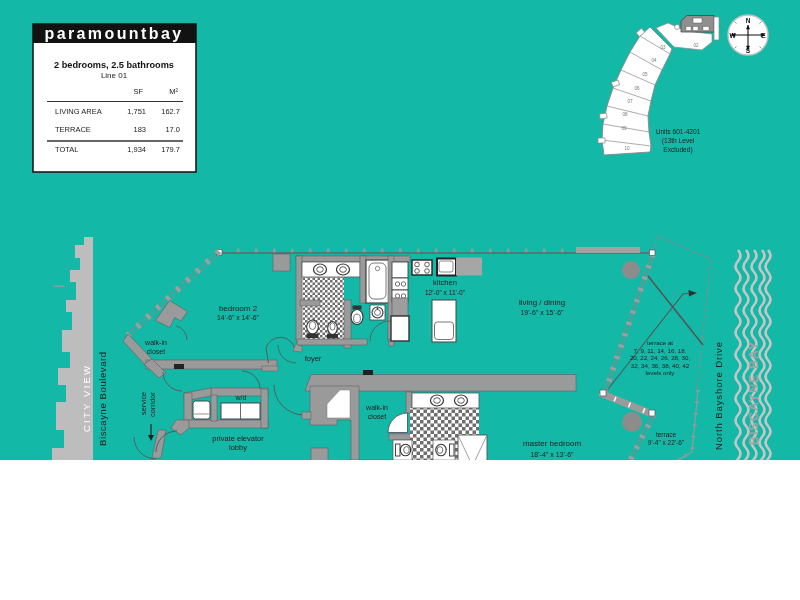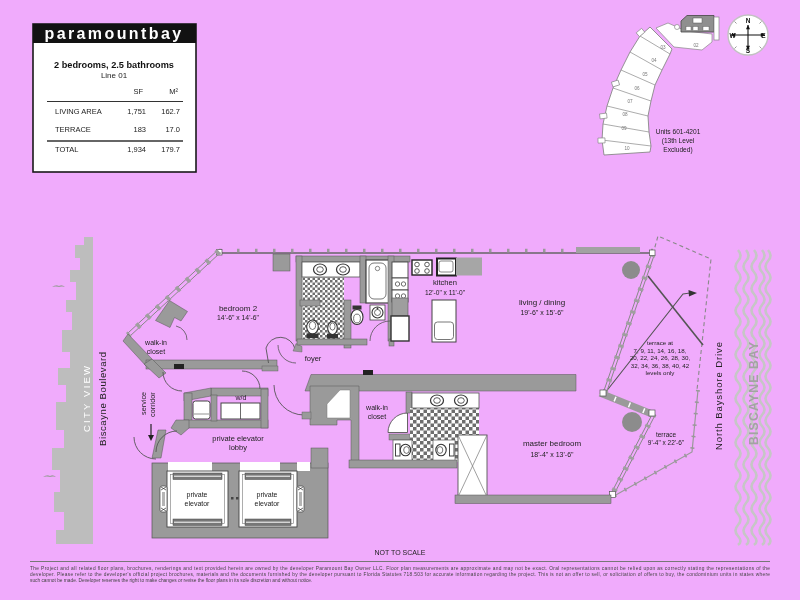--- a/index.html
+++ b/index.html
@@ -1,16 +1,16 @@
 <!DOCTYPE html>
 <html><head>
 <meta charset="utf-8">
 <style>
   html,body{margin:0;padding:0;background:#fff;}
-  #page{position:relative;width:800px;height:600px;background:#f0abfc;overflow:hidden;
+  #page{position:relative;width:800px;height:460px;background:#14b8a6;overflow:hidden;
         font-family:"Liberation Sans", sans-serif;}
   svg{position:absolute;top:0;left:0;}
   text{font-family:"Liberation Sans", sans-serif;}
 </style>
 </head>
 <body>
 <div id="page">
 <svg width="800" height="600" viewBox="0 0 800 600">
 <defs>
 

